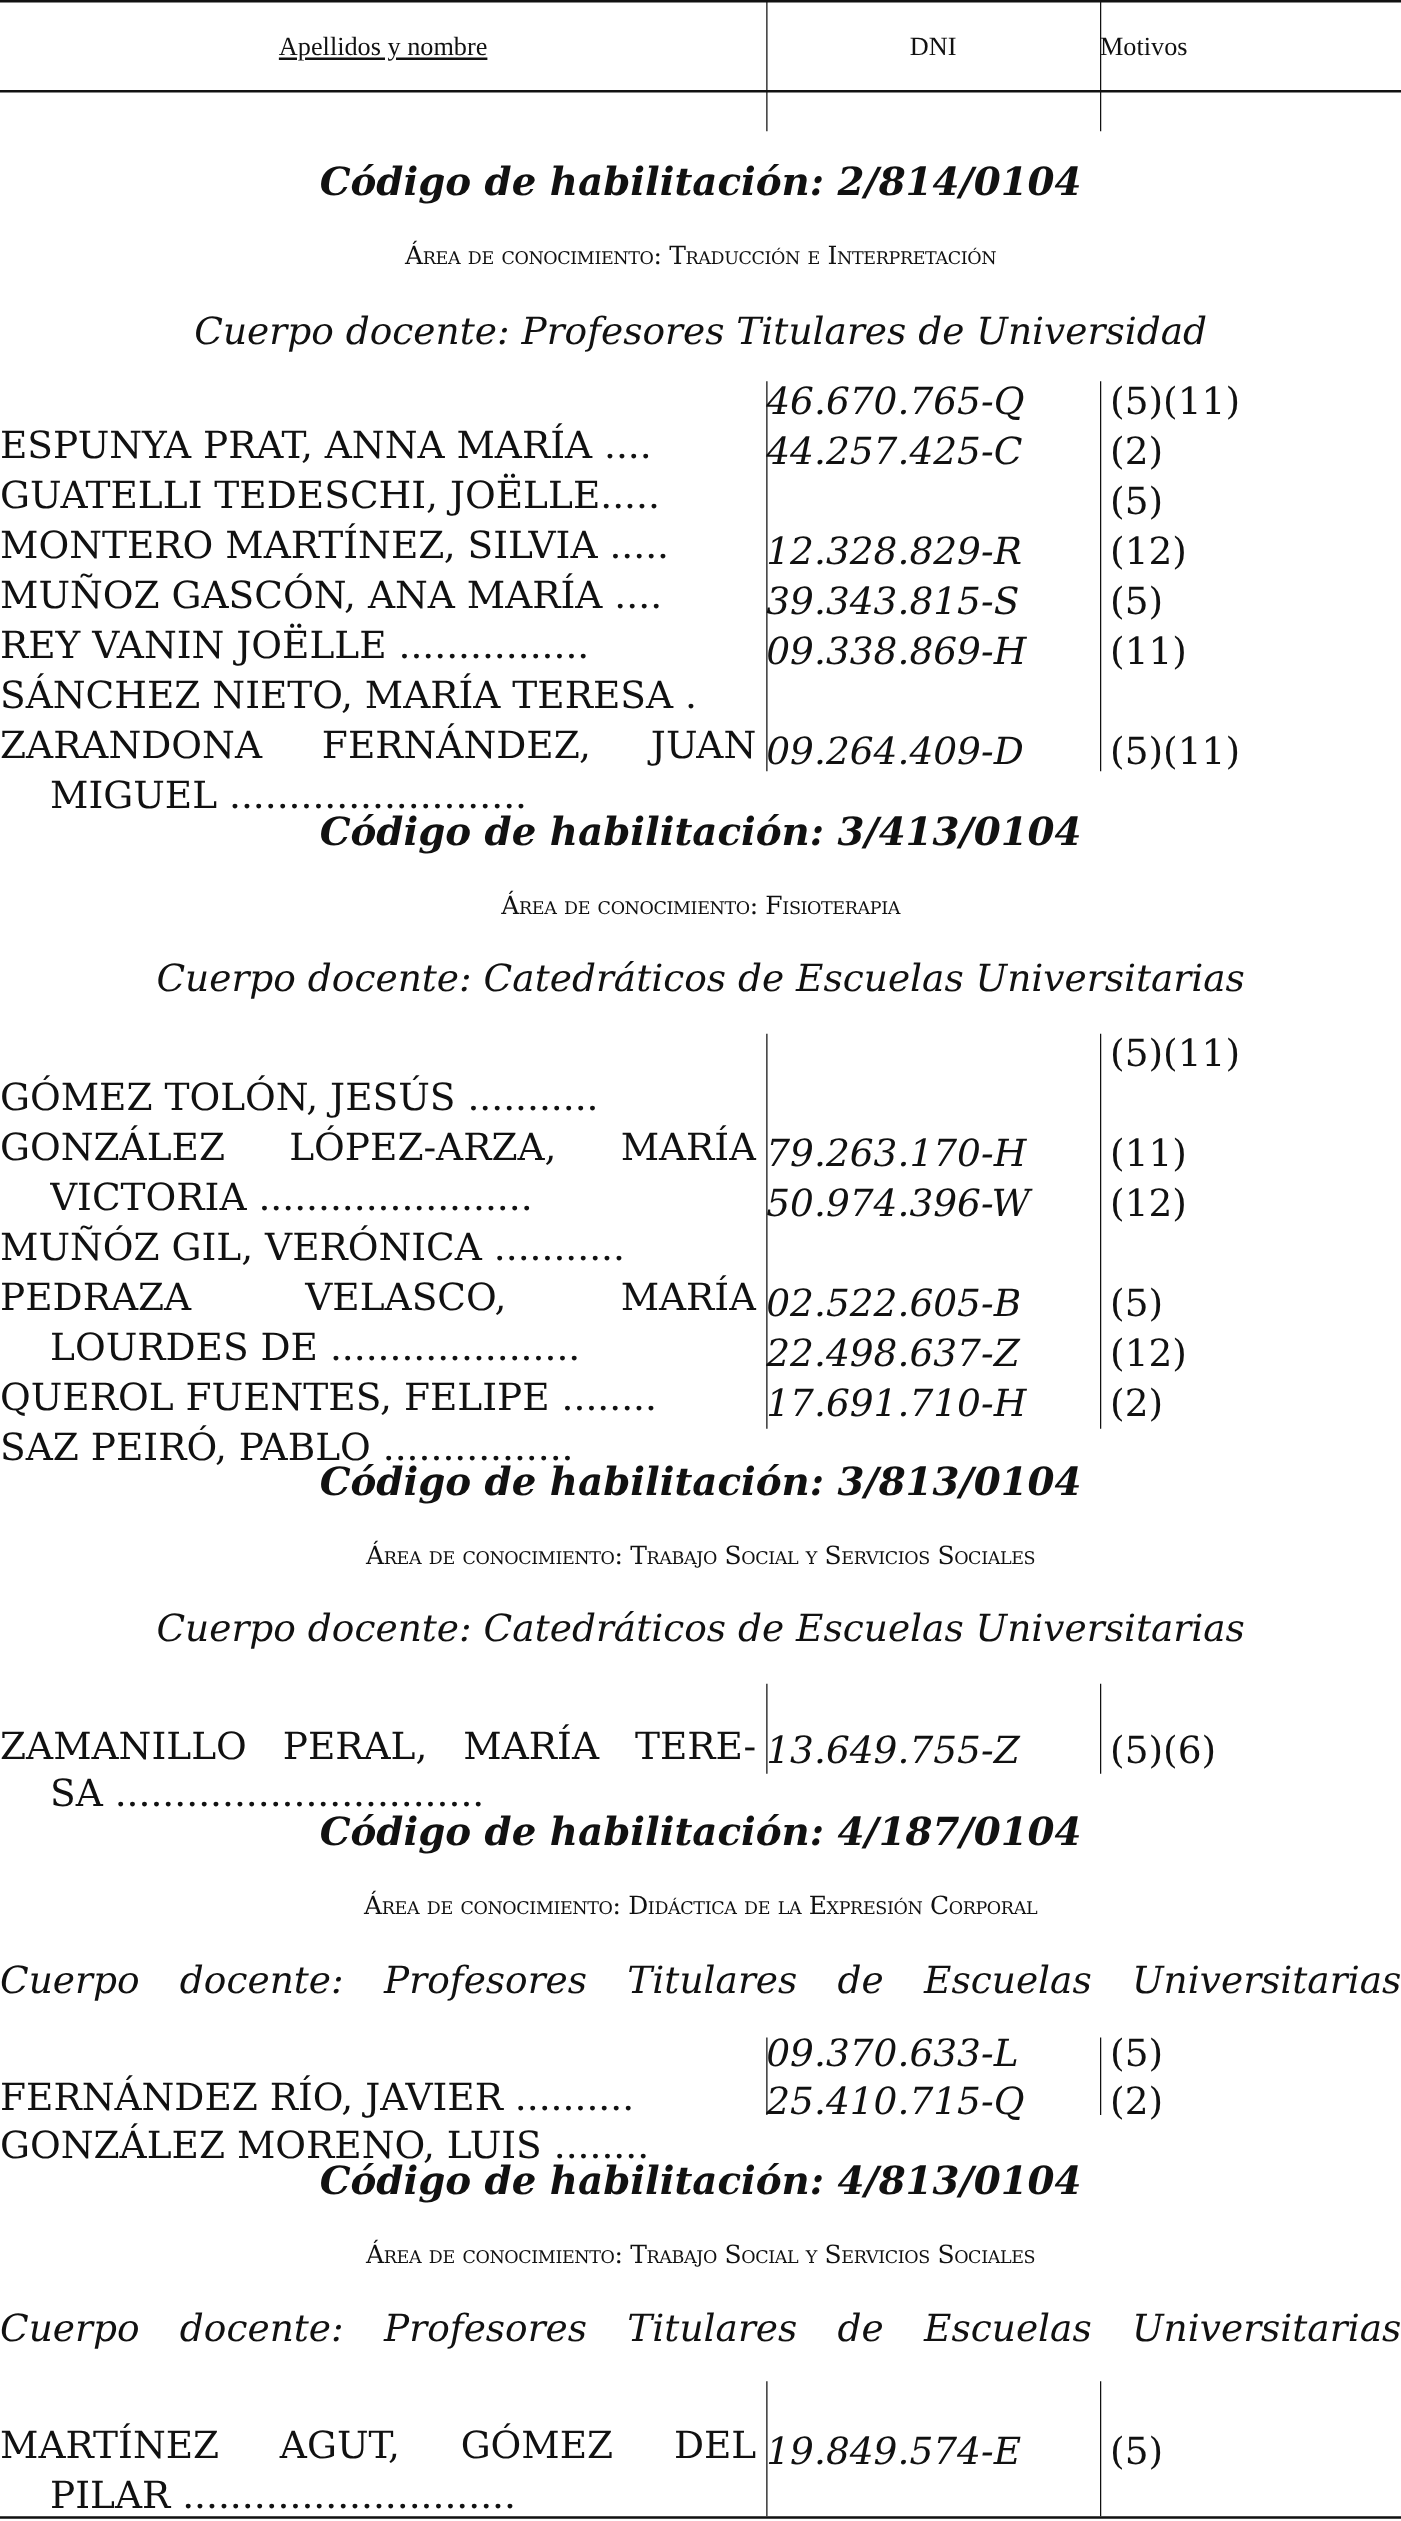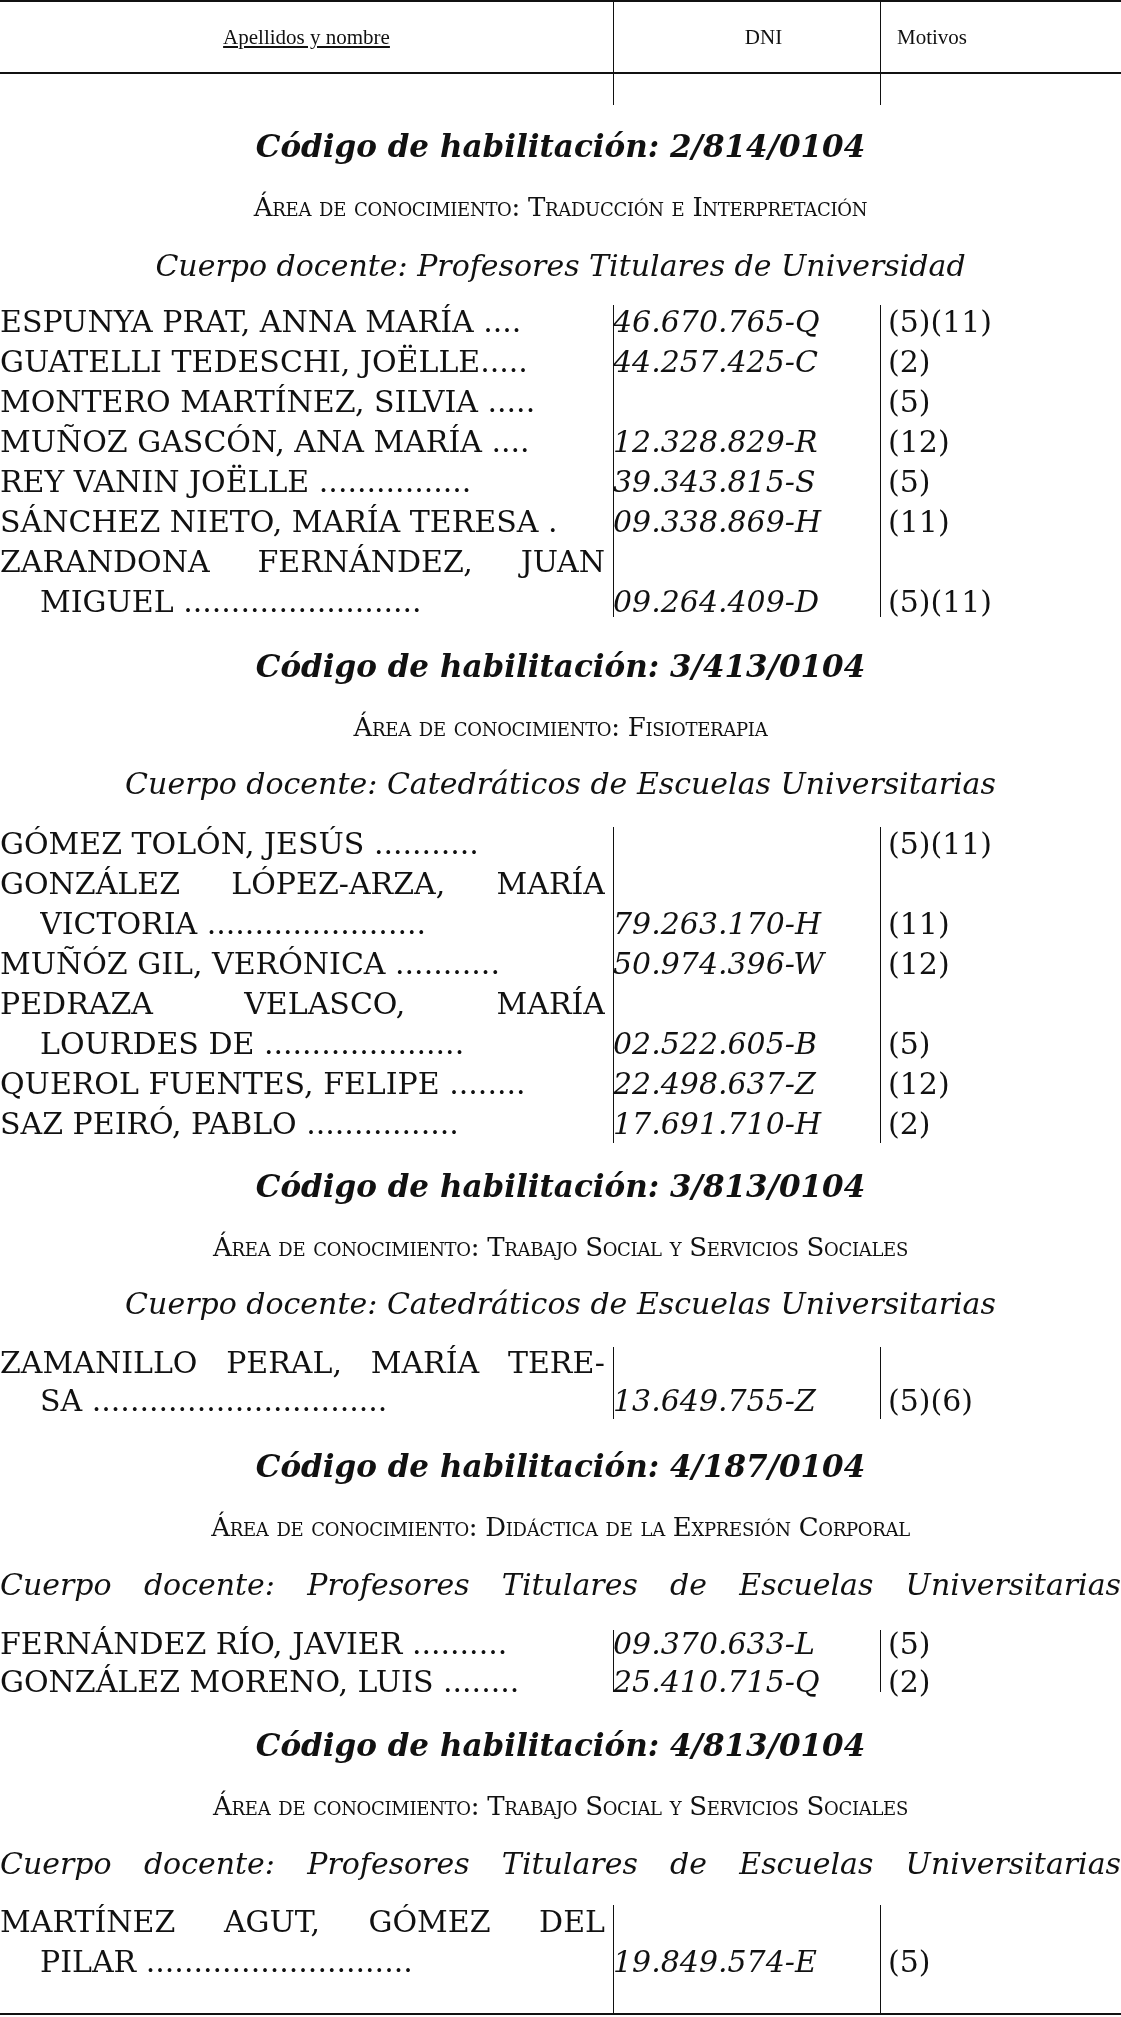--- a/index.html
+++ b/index.html
@@ -8,45 +8,45 @@
     font-family: "DejaVu Serif", "Liberation Serif", serif;
     color: #111111;
   }
   .top-rule { position: absolute; left: 0; top: 0; width: 1121px; height: 2px; background: #111; }
   .header {
     position: absolute; left: 0; top: 2px; width: 1121px; height: 70px;
     display: flex; align-items: center;
     font-family: "Liberation Serif", serif; font-size: 21px;
   }
   .header .h-name { width: 613px; text-align: center; text-decoration: underline; }
-  .header .h-dni { width: 267px; text-align: center; margin-left: 17px; }
+  .header .h-dni { width: 267px; text-align: center; }
   .header .h-mot { flex: 1; text-align: left; }
   .header-rule { position: absolute; left: 0; top: 72px; width: 1121px; height: 2px; background: #111; }
   .vline { position: absolute; width: 1px; background: #111; }
   .bottom-rule { position: absolute; left: 0; top: 2013px; width: 1121px; height: 2px; background: #111; }
 
   .content { position: absolute; left: 0; top: 0; width: 1121px; }
   .code {
     position: absolute; left: 0; width: 1121px; text-align: center;
     font-weight: bold; font-style: italic; font-size: 31px;
   }
   .area {
     position: absolute; left: 0; width: 1121px; text-align: center;
-    font-size: 26px; font-variant: small-caps; letter-spacing: -0.3px;
+    font-size: 20px; font-variant: small-caps; letter-spacing: -0.3px;
   }
   .cuerpo {
     position: absolute; left: 0; width: 1121px; text-align: center;
     font-style: italic; font-size: 30px;
   }
   .cuerpo.justified { text-align: justify; text-align-last: justify; }
   .row {
     position: absolute; left: 0; width: 1121px; height: 40px;
     font-size: 30px; line-height: 40px; white-space: nowrap;
   }
-  .row .name { position: absolute; left: 0; width: 605px; overflow: hidden; }
+  .row .name { position: absolute; left: 0; width: 605px; overflow: hidden; margin-top: 35px; }
   .row .name.indent { left: 40px; width: 565px; }
   .row .name.justified { text-align: justify; text-align-last: justify; width: 605px; }
   .row .dni { position: absolute; left: 613px; width: 261px; text-align: left; font-style: italic; }
   .row .mot { position: absolute; left: 888px; }
 </style>
 </head>
 <body>
 
 <div class="top-rule"></div>
 <div class="header">

